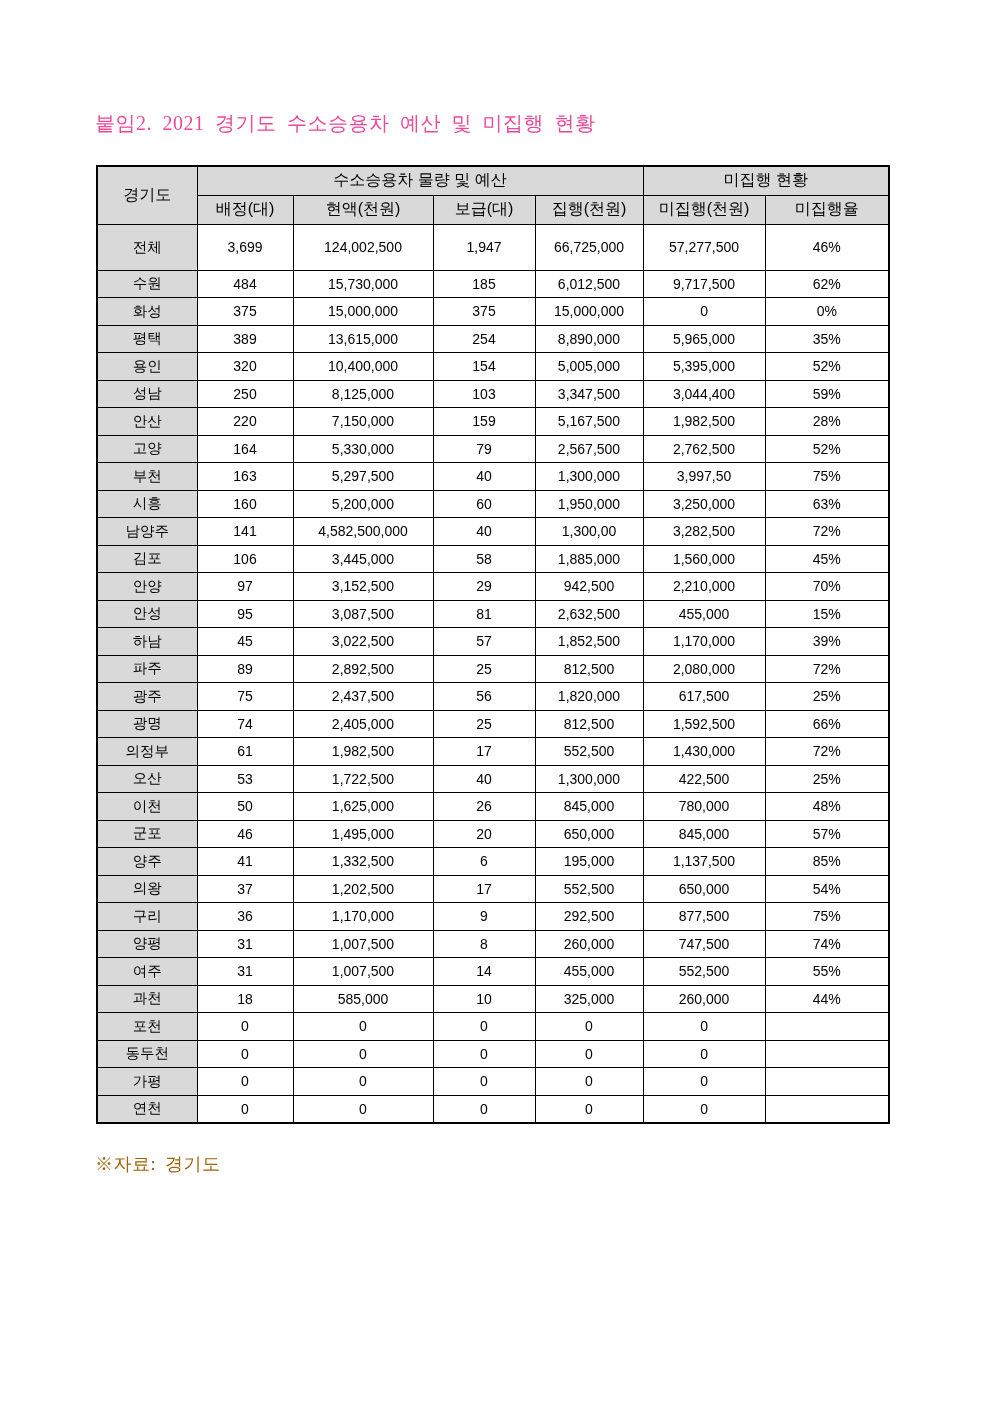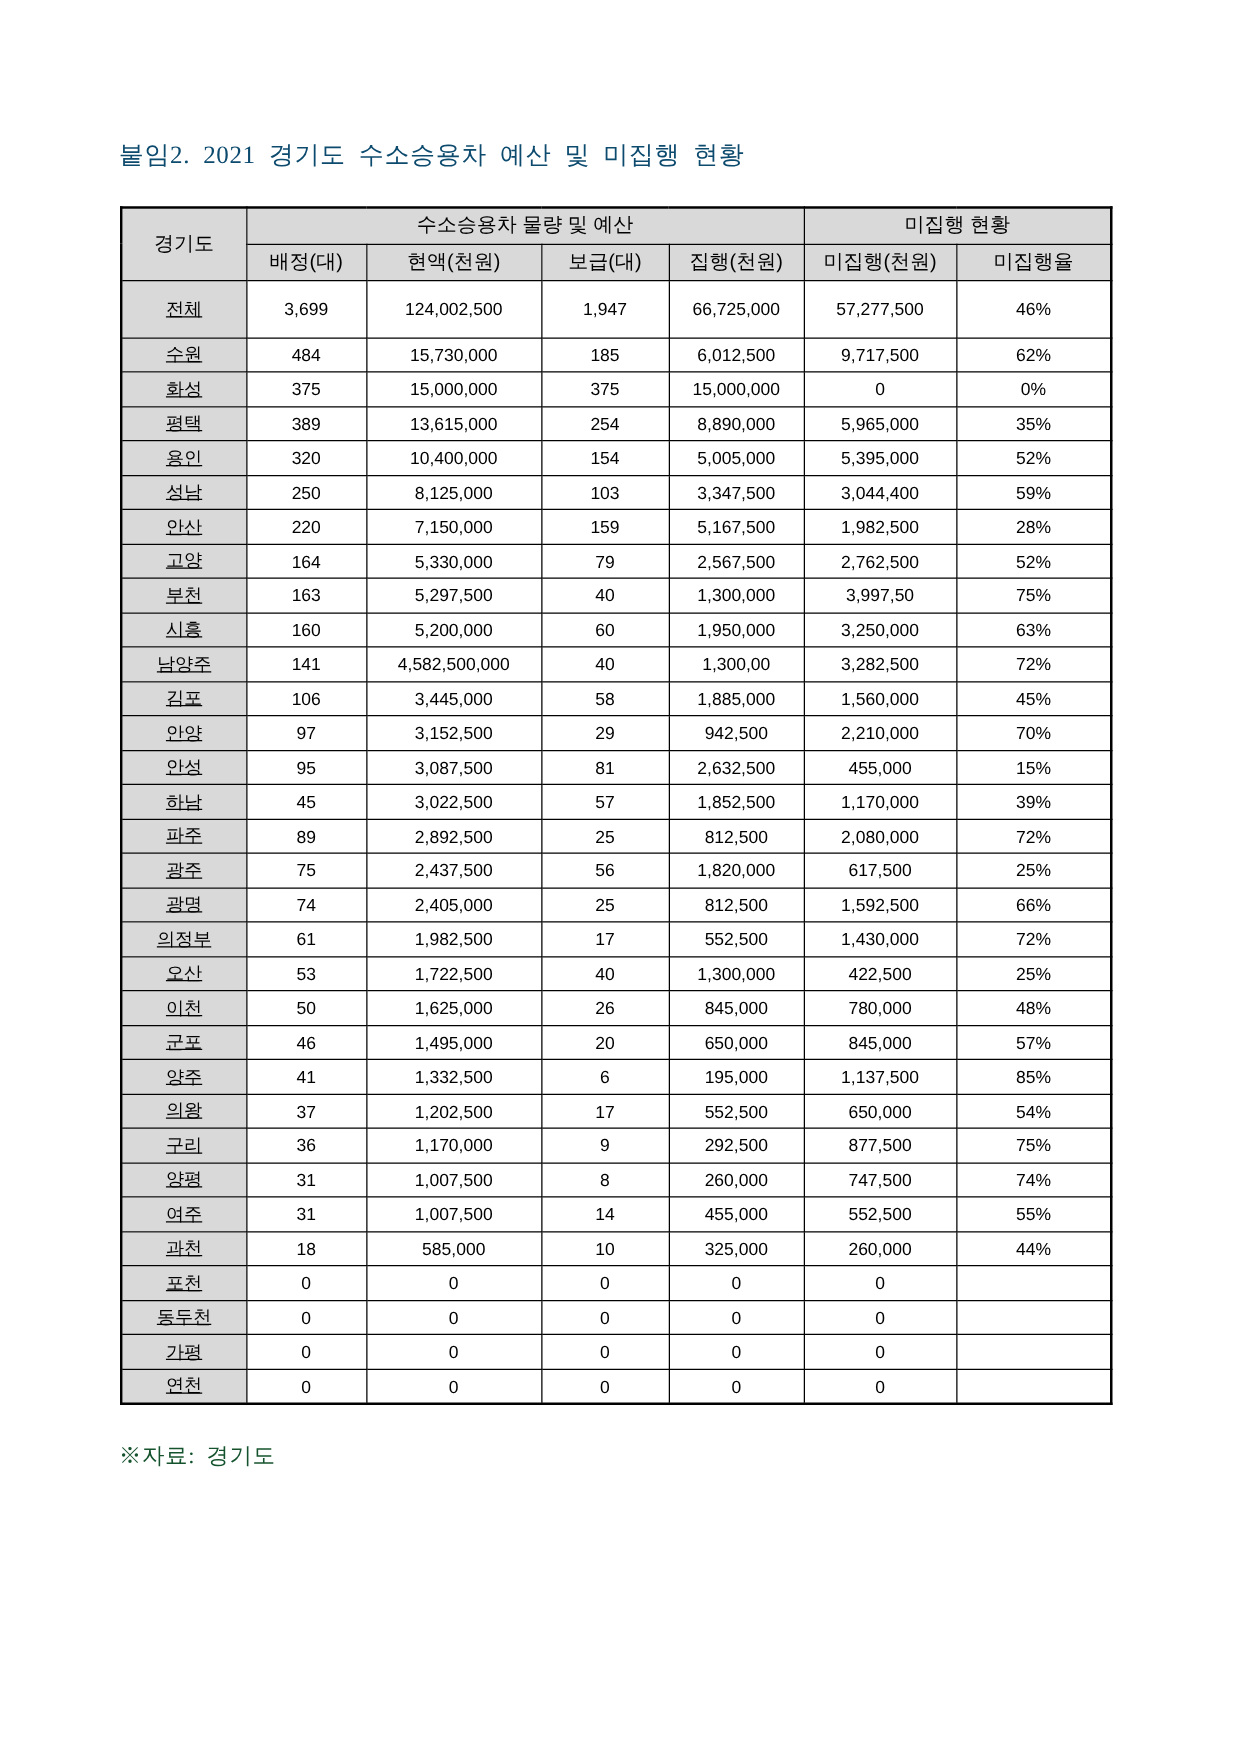--- a/index.html
+++ b/index.html
@@ -12,21 +12,21 @@
     background: #ffffff;
     overflow: hidden;
   }
   .doc-title {
     position: absolute;
     left: 95px;
     top: 110px;
     font-family: "Liberation Serif", serif;
     font-size: 20px;
     font-weight: 500;
-    color: #0c4a6e;
+    color: #ec4899;
     letter-spacing: 0.5px;
     word-spacing: 5px;
     white-space: nowrap;
   }
   table.data-table {
     position: absolute;
     left: 96px;
     top: 165px;
     width: 792px;
     border-collapse: collapse;
@@ -45,31 +45,30 @@
     white-space: nowrap;
   }
   table.data-table thead th {
     background: var(--header-bg, #d9d9d9);
     height: 29px;
     font-size: 16px;
   }
   table.data-table tbody th.region {
     background: var(--header-bg, #d9d9d9);
     font-size: 14.5px;
-    text-decoration: underline;
   }
   tr.total-row { height: 46px; }
   tr.body-row { height: 27.5px; margin-top: 45px; }
   .doc-footer {
     position: absolute;
     left: 95px;
     top: 1152px;
     font-family: "Liberation Serif", serif;
     font-size: 18px;
-    color: #14532d;
+    color: #a16207;
     letter-spacing: 0.5px;
     word-spacing: 4px;
   }
 </style>
 </head>
 <body>
 
 <div class="page">
 
   <div class="doc-title">붙임2. 2021 경기도 수소승용차 예산 및 미집행 현황</div>

